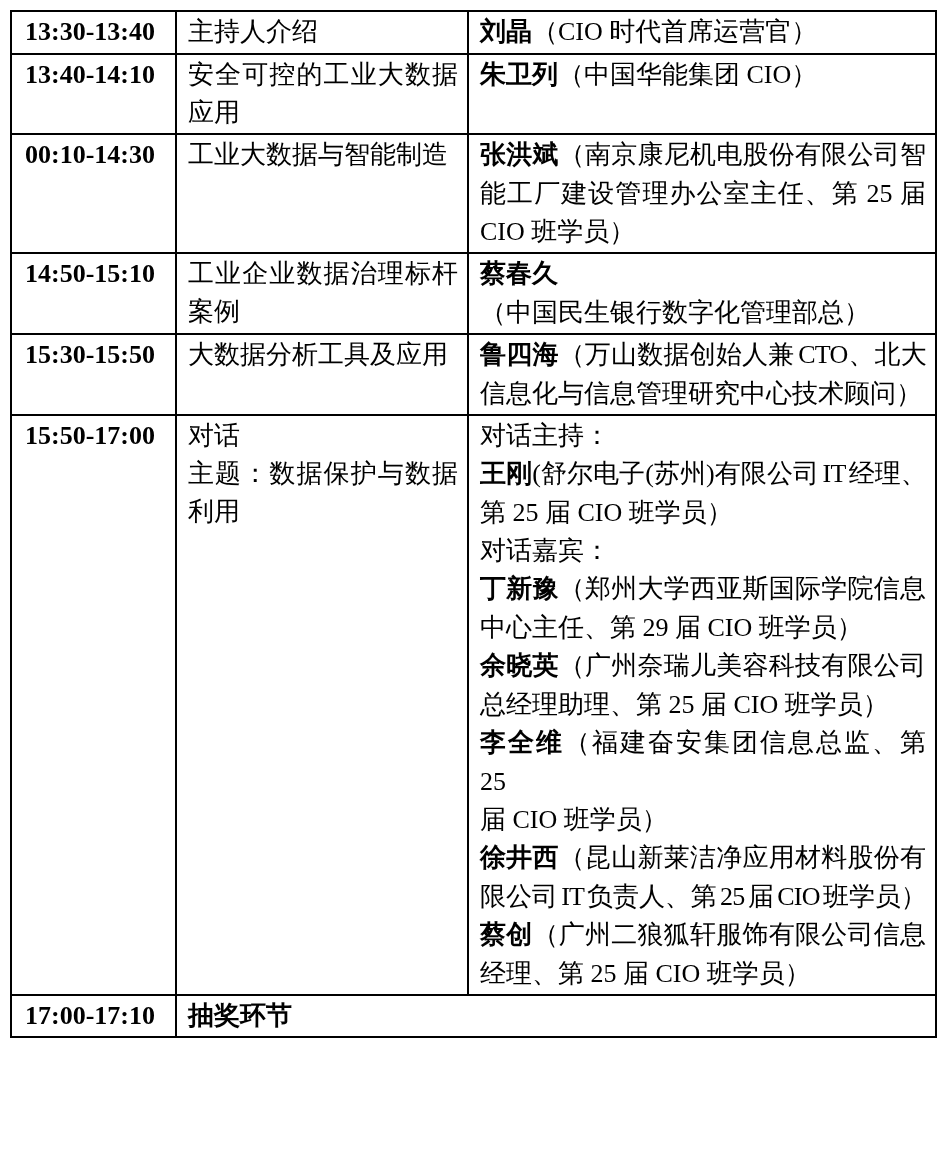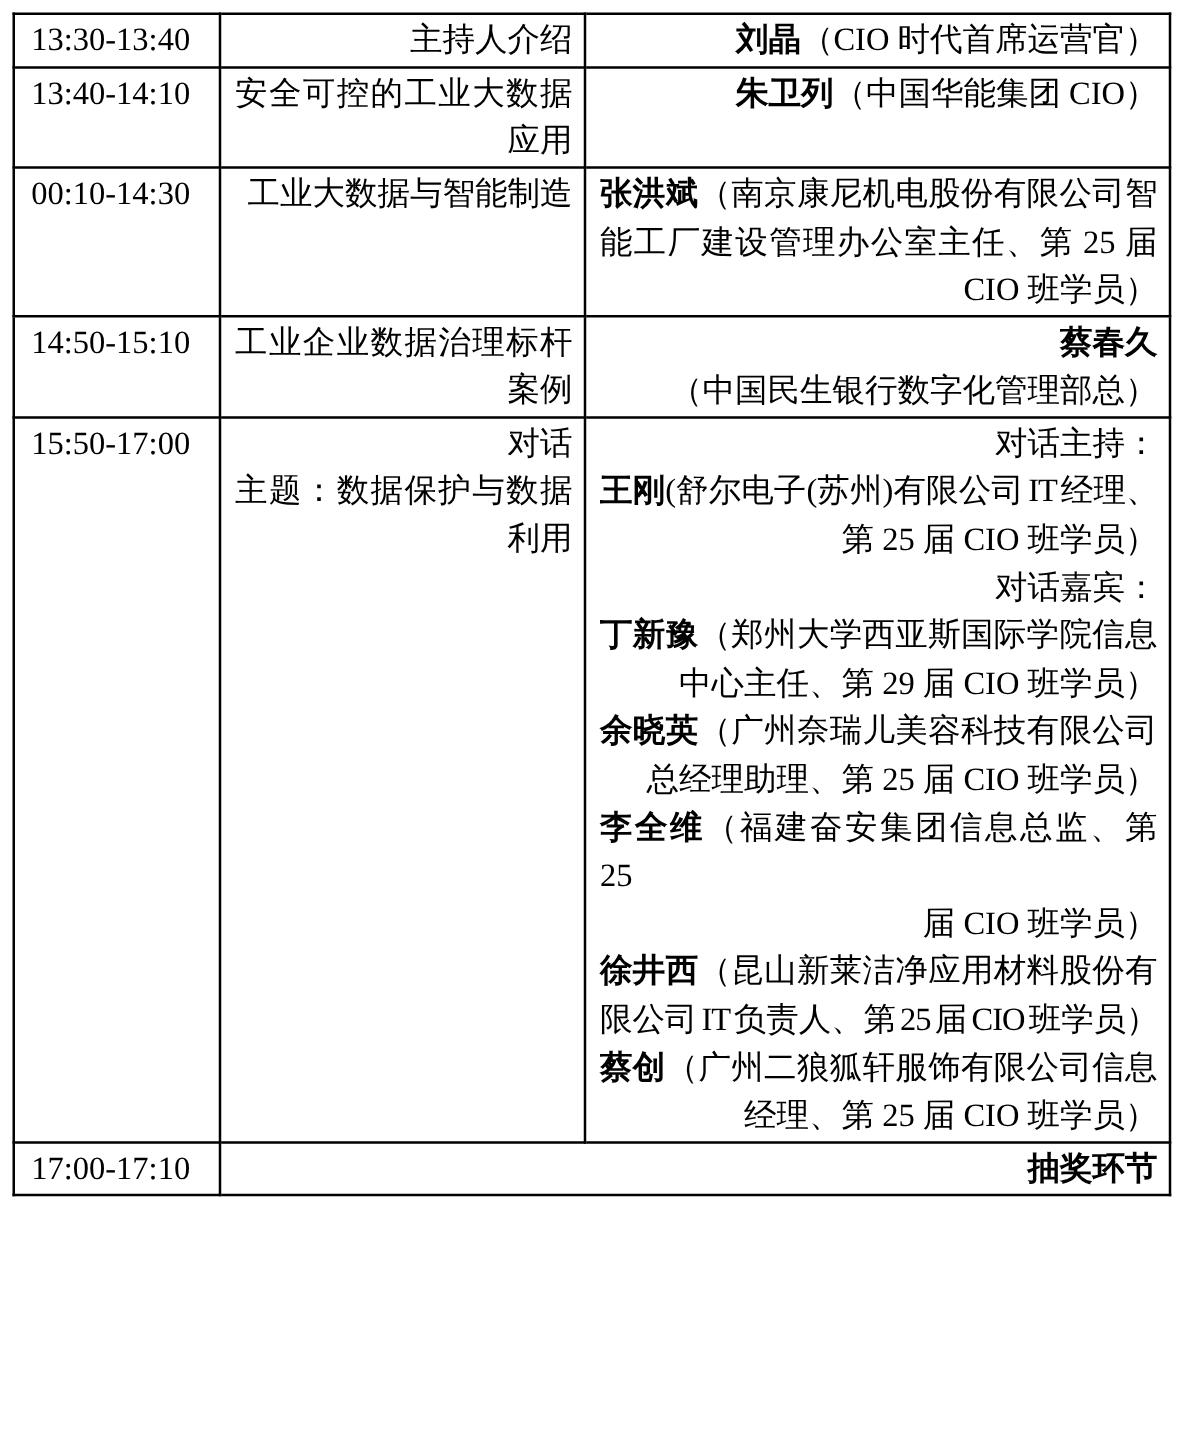--- a/index.html
+++ b/index.html
@@ -16,22 +16,22 @@
   }
   td{
     border:2px solid #000000;
     vertical-align:top;
     padding:1px 9px 1px 11px;
     font-size:26px;
     line-height:38px;
     word-break:keep-all;
     overflow:hidden;
   }
-  td.time-col{padding-left:13px;}
-  .ln{text-align:right;}
+  td.time-col{padding-left:13px;font-weight:bold;}
+  .ln{text-align:left;}
   .ln.j{text-align:justify;text-align-last:justify;}
   .ln.tight{letter-spacing:-0.8px;word-spacing:-3px;}
   .speaker-name,b{font-weight:700;font-family:Liberation Mono, monospace;}
   td.merged-col .ln{font-weight:700;}
 </style>
 </head>
 <body>
 
 <div class="doc-wrap">
   <table class="agenda">
@@ -75,20 +75,30 @@
           <td class="time-col"><span>14:50-15:10</span></td>
           <td>
             <div class="ln j"><span>工业企业数据治理标杆</span></div>
             <div class="ln"><span>案例</span></div>
           </td>
           <td>
             <div class="ln"><span class="speaker-name">蔡春久</span><span>（中国民生银行数字化管理部总）</span></div>
           </td>
         </tr>
         <tr>
+          <td class="time-col"><span>15:30-15:50</span></td>
+          <td>
+            <div class="ln"><span>大数据分析工具及应用</span></div>
+          </td>
+          <td>
+            <div class="ln j tight"><span class="speaker-name">鲁四海</span><span>（万山数据创始人兼 CTO、北大</span></div>
+            <div class="ln"><span>信息化与信息管理研究中心技术顾问）</span></div>
+          </td>
+        </tr>
+        <tr>
           <td class="time-col"><span>15:50-17:00</span></td>
           <td>
             <div class="ln"><span>对话</span></div>
             <div class="ln j"><span>主题：数据保护与数据</span></div>
             <div class="ln"><span>利用</span></div>
           </td>
           <td>
             <div class="ln"><span>对话主持：</span></div>
             <div class="ln j tight"><span class="speaker-name">王刚</span><span>(舒尔电子(苏州)有限公司 IT 经理、</span></div>
             <div class="ln"><span>第 25 届 CIO 班学员）</span></div>

